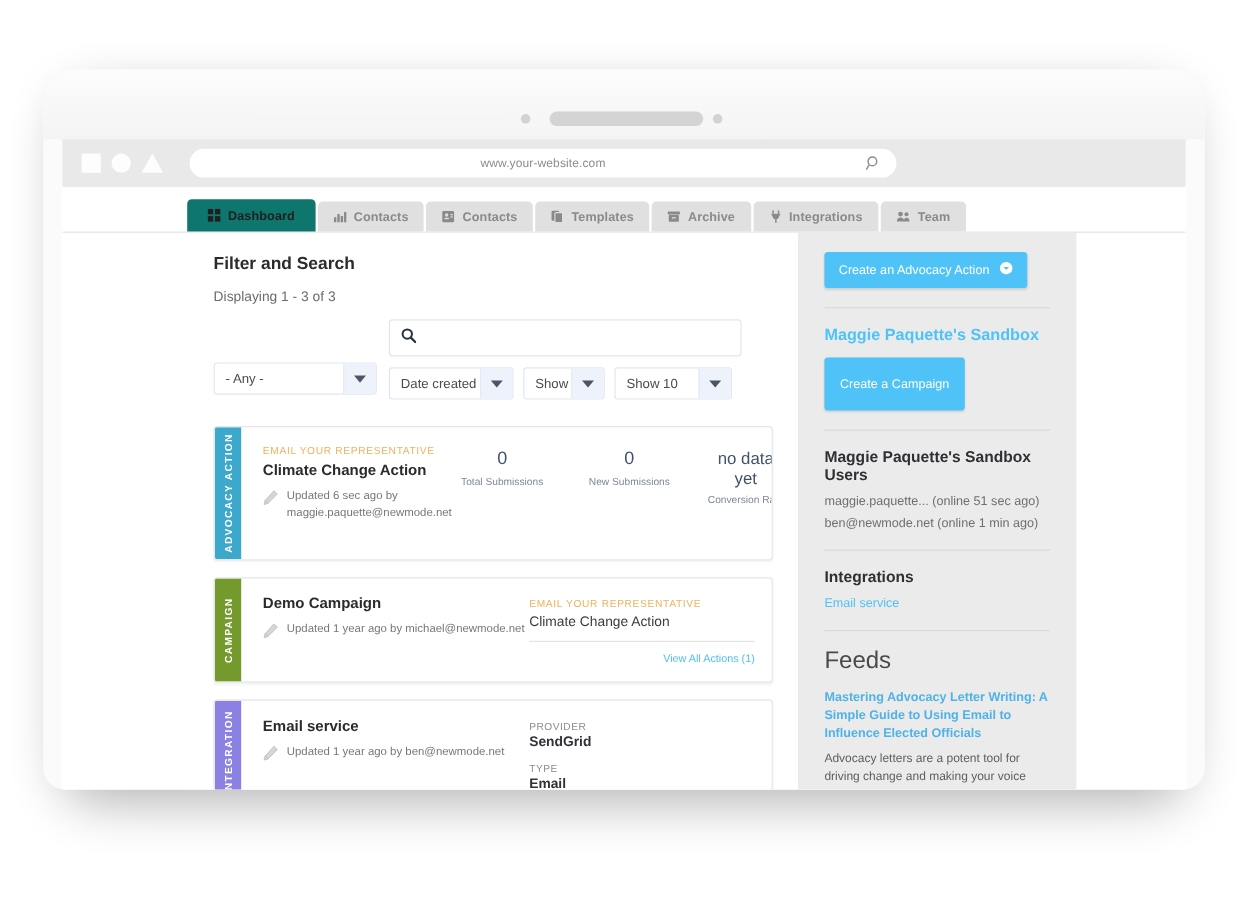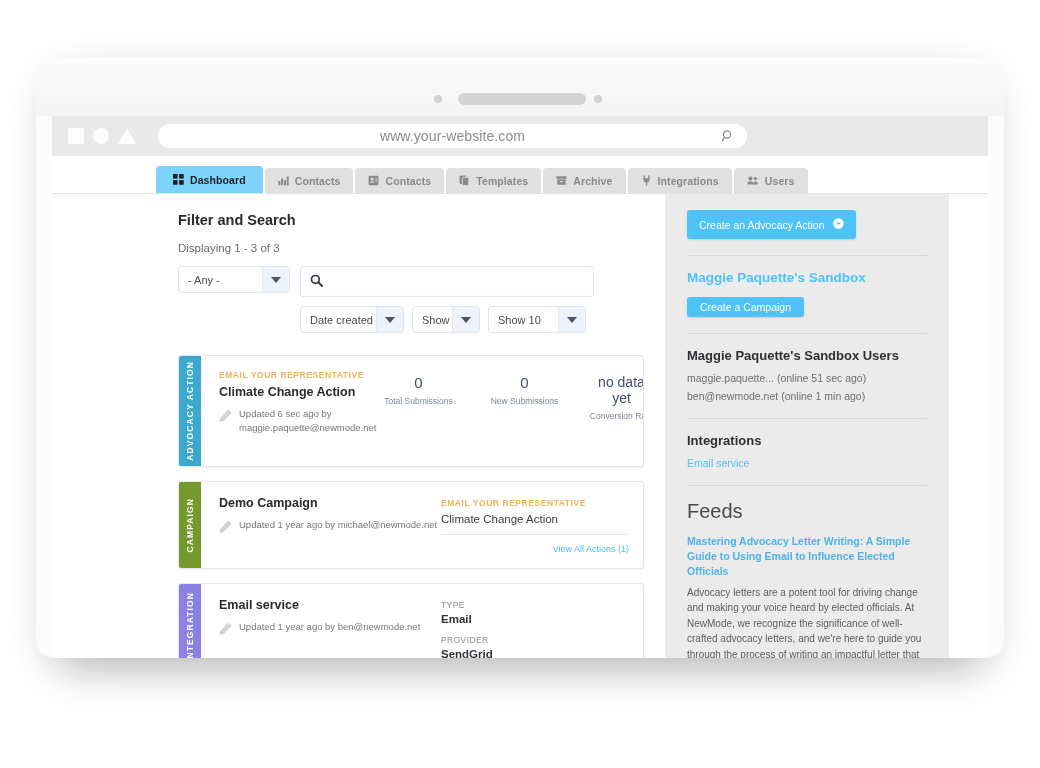--- a/index.html
+++ b/index.html
@@ -75,21 +75,21 @@
   }
   .url-bar {
     position: relative;
     margin-left: 22px;
     width: 589px; height: 24px;
     background: #ffffff;
     border-radius: 12px;
     display: flex; align-items: center; justify-content: center;
   }
   .url-text {
-    font-size: 14px; color: #8b8b8b; letter-spacing: .1px;
+    font-size: 10px; color: #8b8b8b; letter-spacing: .1px;
   }
   .url-search-icon {
     position: absolute; right: 12px; top: 5px;
     width: 14px; height: 14px;
   }
 
   
   .app-viewport {
     position: absolute;
     left: 52px; top: 156px;
@@ -107,21 +107,21 @@
   .tab {
     display: flex; align-items: center; gap: 6px;
     height: 25px; padding: 0 13px;
     background: #e0e0e0;
     border-radius: 4px 4px 0 0;
     font-size: 10.5px; color: #8a8a8a; font-weight: bold;
     letter-spacing: .1px;
     white-space: nowrap;
   }
   .tab.active {
-    background: #7dd3fc;
+    background: #0f766e;
     color: #1f1f1f;
     height: 27px;
     padding: 0 17px;
   }
   .tab .tab-icon { display: inline-flex; align-items: center; }
   .tab .tab-icon svg { display: block; }
 
   .tabs-underline {
     position: absolute; left: 0; top: 37px;
     width: 936px; height: 1px; background: #e4e4e4;
@@ -162,21 +162,21 @@
     background: #eef3fb;
     border-left: 1px solid #e3eaf5;
     display: flex; align-items: center; justify-content: center;
   }
   .caret {
     width: 0; height: 0;
     border-left: 5px solid transparent;
     border-right: 5px solid transparent;
     border-top: 6px solid #4a5568;
   }
-  .sel-any { width: 112px; }
+  .sel-any { width: 136px; margin-top: 36px; }
   .search-col { display: flex; flex-direction: column; gap: 9px; }
   .search-box {
     width: 294px; height: 31px;
     border: 1px solid #dfe6f2;
     border-radius: 3px;
     background: #fff;
     display: flex; align-items: center;
     padding-left: 9px;
     box-sizing: border-box;
   }
@@ -212,21 +212,21 @@
     letter-spacing: 1.1px;
     white-space: nowrap;
   }
   .card-body {
     flex: 1; display: flex;
     padding: 14px 14px 14px 18px;
     box-sizing: border-box;
   }
   .card-left { flex: 1; min-width: 0; }
   .eyebrow {
-    font-size: 8.5px; font-weight: bold; color: #f0b25c;
+    font-size: 8.5px; font-weight: normal; color: #f0b25c;
     letter-spacing: .55px; margin-bottom: 5px;
   }
   .card-title {
     font-size: 12.5px; font-weight: bold; color: #2b2b2b;
     margin-bottom: 8px;
   }
   .meta-row { display: flex; align-items: flex-start; gap: 7px; }
   .meta-text { font-size: 9.5px; color: #777; line-height: 1.5; }
   .pencil-icon { flex: 0 0 auto; margin-top: 1px; }
 
@@ -254,36 +254,36 @@
     font-size: 9px; color: #4fc0f0;
     margin-top: 9px; text-decoration: none;
   }
   .kv { margin-bottom: 10px; }
   .kv-key { font-size: 8.5px; color: #8d8d8d; letter-spacing: .4px; }
   .kv-val { font-size: 11.5px; font-weight: bold; color: #30323a; margin-top: 3px; }
 
   
   .sidebar {
     position: absolute; left: 613px; top: 38px;
-    width: 284px; height: 464px;
+    width: 232px; height: 464px;
     background: #ebebeb;
     box-sizing: border-box;
     padding: 16px 22px;
     overflow: hidden;
   }
   .btn-primary {
     display: inline-flex; align-items: center; gap: 8px;
     background: #4fc3f7;
     color: #fff; border: none; border-radius: 3px;
     font-family: inherit; font-size: 10.5px;
     padding: 8px 12px;
     cursor: pointer;
     box-shadow: 0 1px 2px rgba(0,0,0,.12);
   }
-  .btn-small { font-size: 10.5px; padding: 4px 13px; }
+  .btn-small { font-size: 10.5px; padding: 16px 13px; }
   .hr { height: 1px; background: #d9d9d9; margin: 16px 0 14px 0; }
   .sb-title-blue {
     font-size: 13.5px; font-weight: bold; color: #4fc3f7;
     margin-bottom: 12px;
   }
   .sb-title-dark {
     font-size: 13px; font-weight: bold; color: #2f3033;
     margin-bottom: 9px;
   }
   .sb-title-feeds {
@@ -412,21 +412,21 @@
 
       <div class="tab">
         <span class="tab-icon">
           <svg width="12" height="11" viewBox="0 0 12 11">
             <circle cx="3.4" cy="3.4" r="2" fill="#8a8a8a"></circle>
             <circle cx="8.4" cy="3.6" r="1.7" fill="#8a8a8a"></circle>
             <path d="M0.3 9.6 C0.3 7.3 1.7 6.2 3.4 6.2 C5.1 6.2 6.5 7.3 6.5 9.6 Z" fill="#8a8a8a"></path>
             <path d="M6.1 9.6 C6.1 7.6 7.1 6.5 8.4 6.5 C9.8 6.5 11 7.6 11 9.6 Z" fill="#8a8a8a"></path>
           </svg>
         </span>
-        <span>Users</span>
+        <span>Team</span>
       </div>
     </div>
 
     <div class="main-panel">
       <div class="section-title">Filter and Search</div>
       <div class="displaying">Displaying 1 - 3 of 3</div>
 
       <div class="filter-row">
 
         <div class="sel sel-any">
@@ -547,26 +547,26 @@
                   <svg width="13" height="13" viewBox="0 0 13 13">
                     <path d="M9.3 0.9 L12.1 3.7 L4.3 11.5 L1 12.4 L1.9 9.1 Z" fill="#d6d6d6" stroke="#bdbdbd" stroke-width=".7"></path>
                     <path d="M1.9 9.1 L4.3 11.5" stroke="#bdbdbd" stroke-width=".7"></path>
                   </svg>
                 </span>
                 <span class="meta-text">Updated 1 year ago by ben@newmode.net</span>
               </div>
             </div>
             <div class="card-right-col">
               <div class="kv">
+                <div class="kv-key">PROVIDER</div>
+                <div class="kv-val">SendGrid</div>
+              </div>
+              <div class="kv">
                 <div class="kv-key">TYPE</div>
                 <div class="kv-val">Email</div>
-              </div>
-              <div class="kv">
-                <div class="kv-key">PROVIDER</div>
-                <div class="kv-val">SendGrid</div>
               </div>
             </div>
           </div>
         </div>
 
       </div>
     </div>
 
     <div class="sidebar">
 

